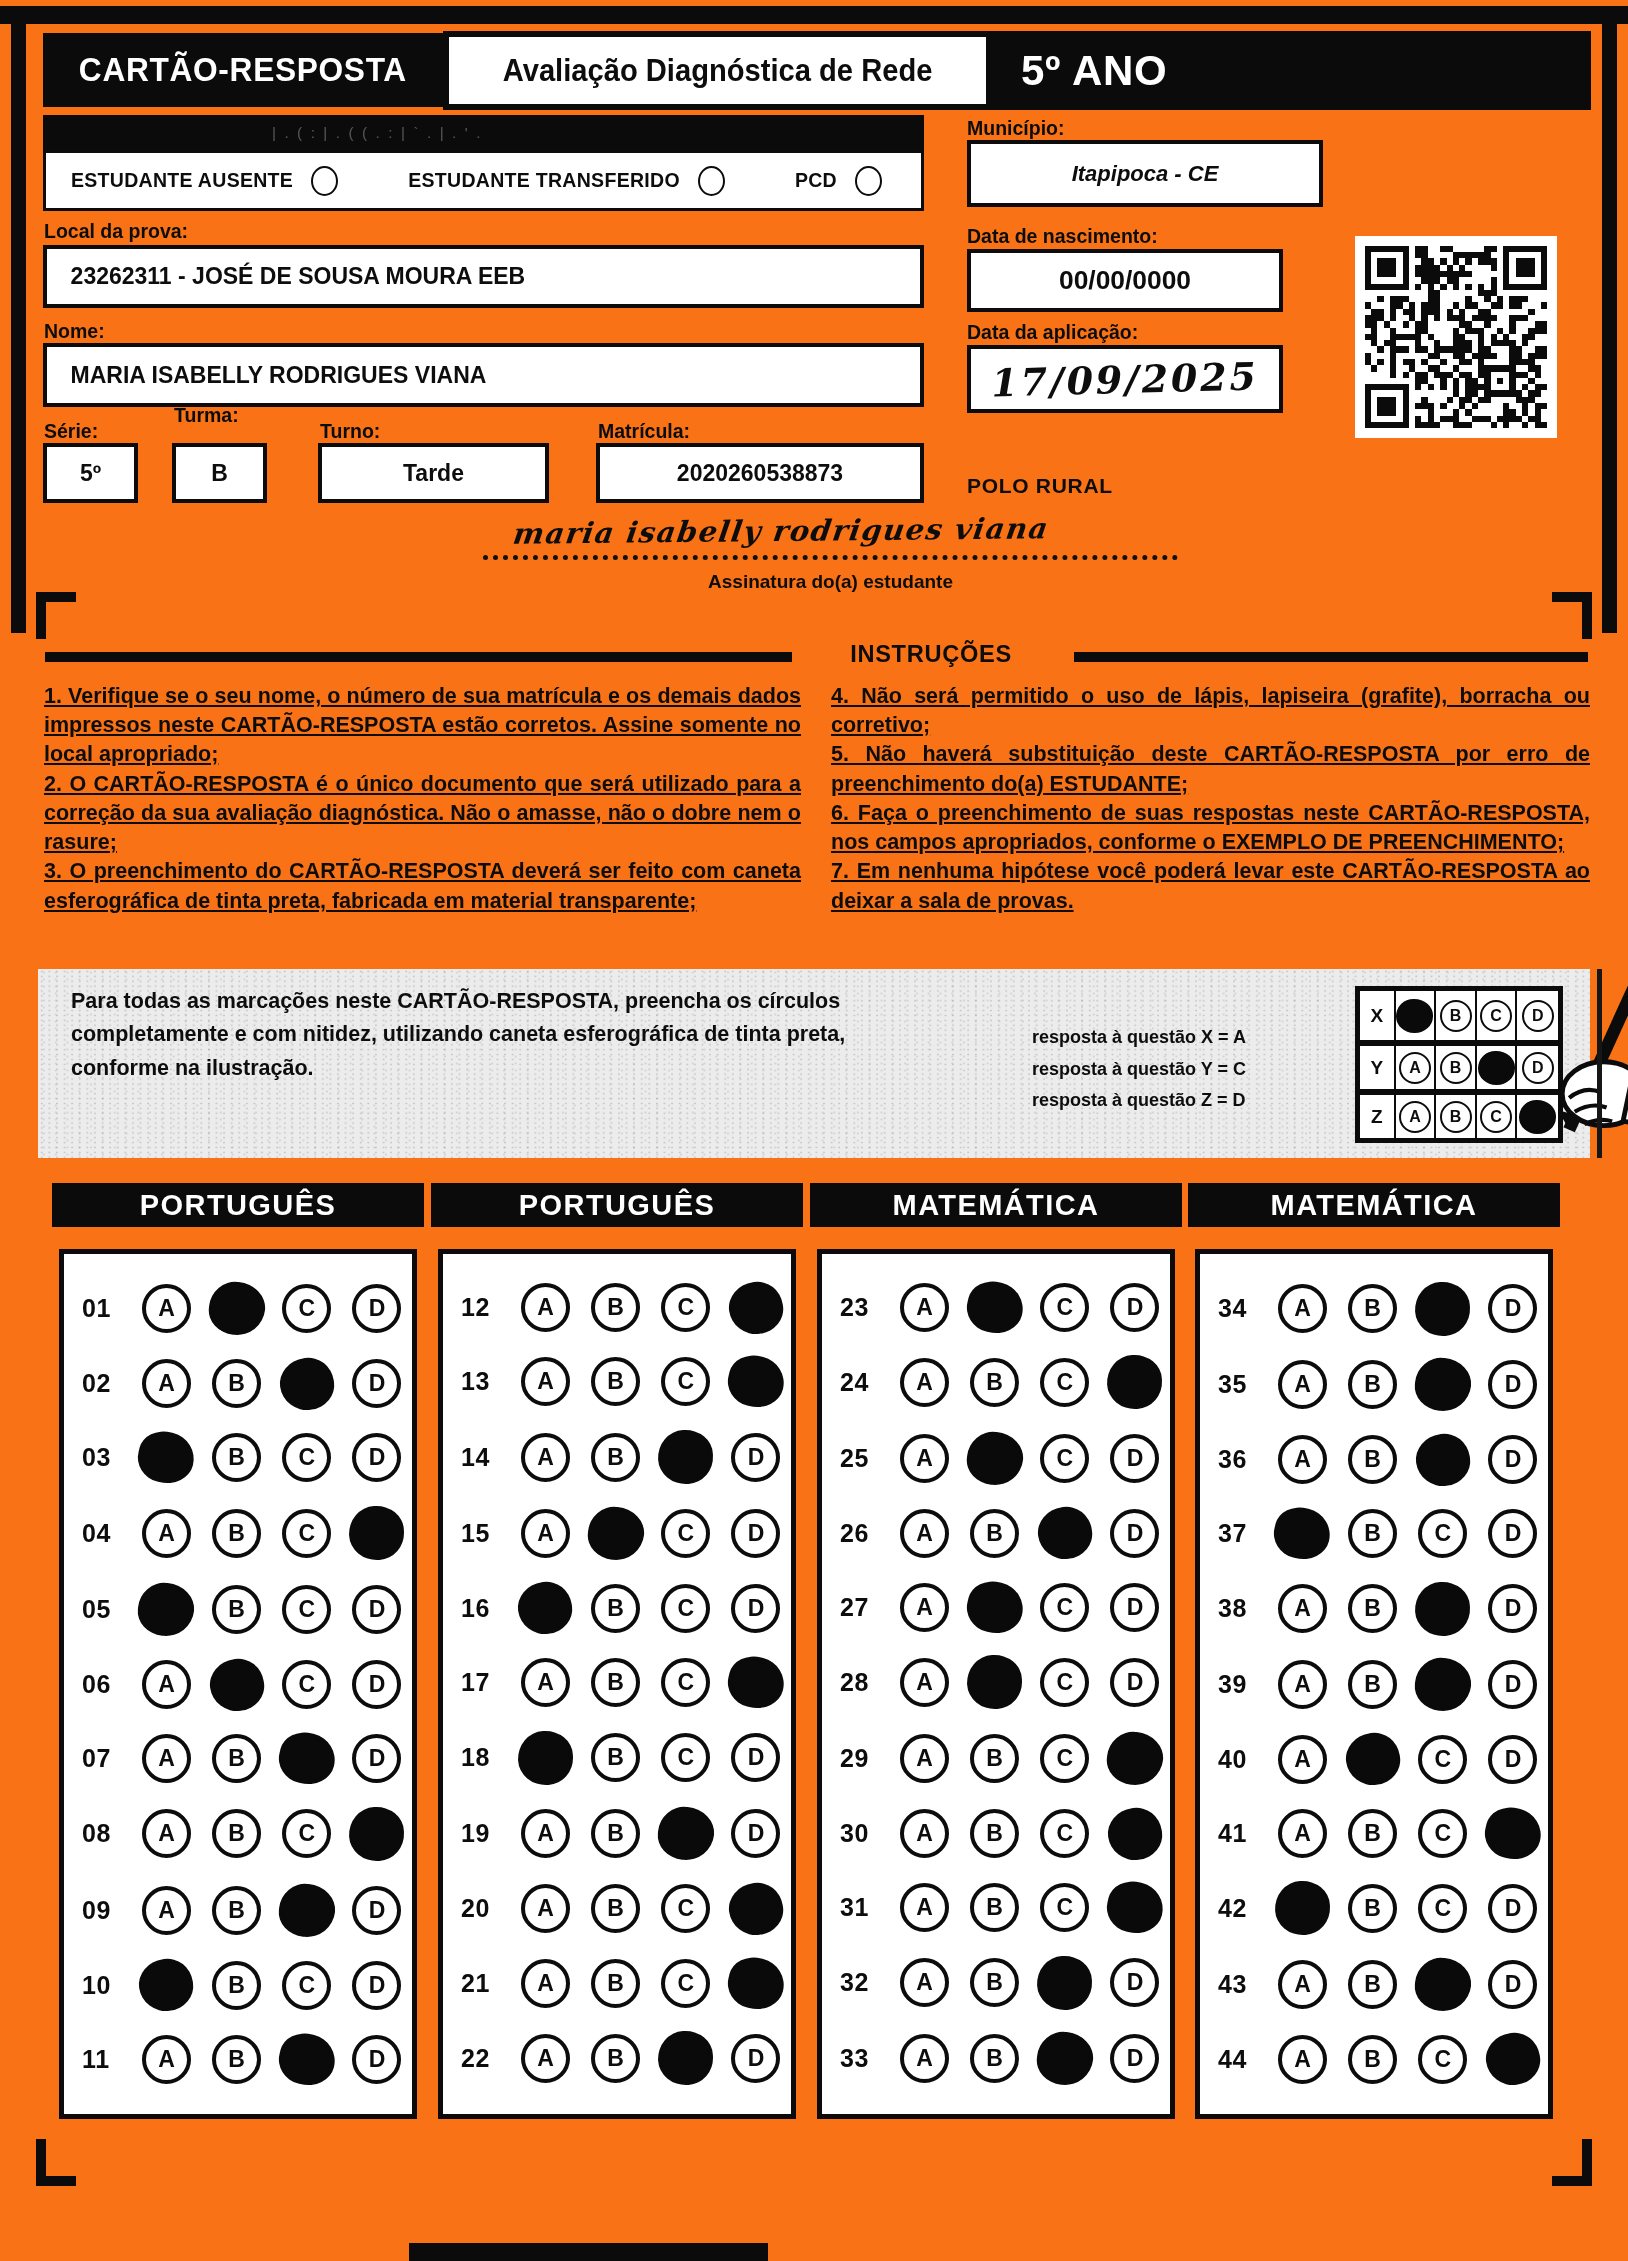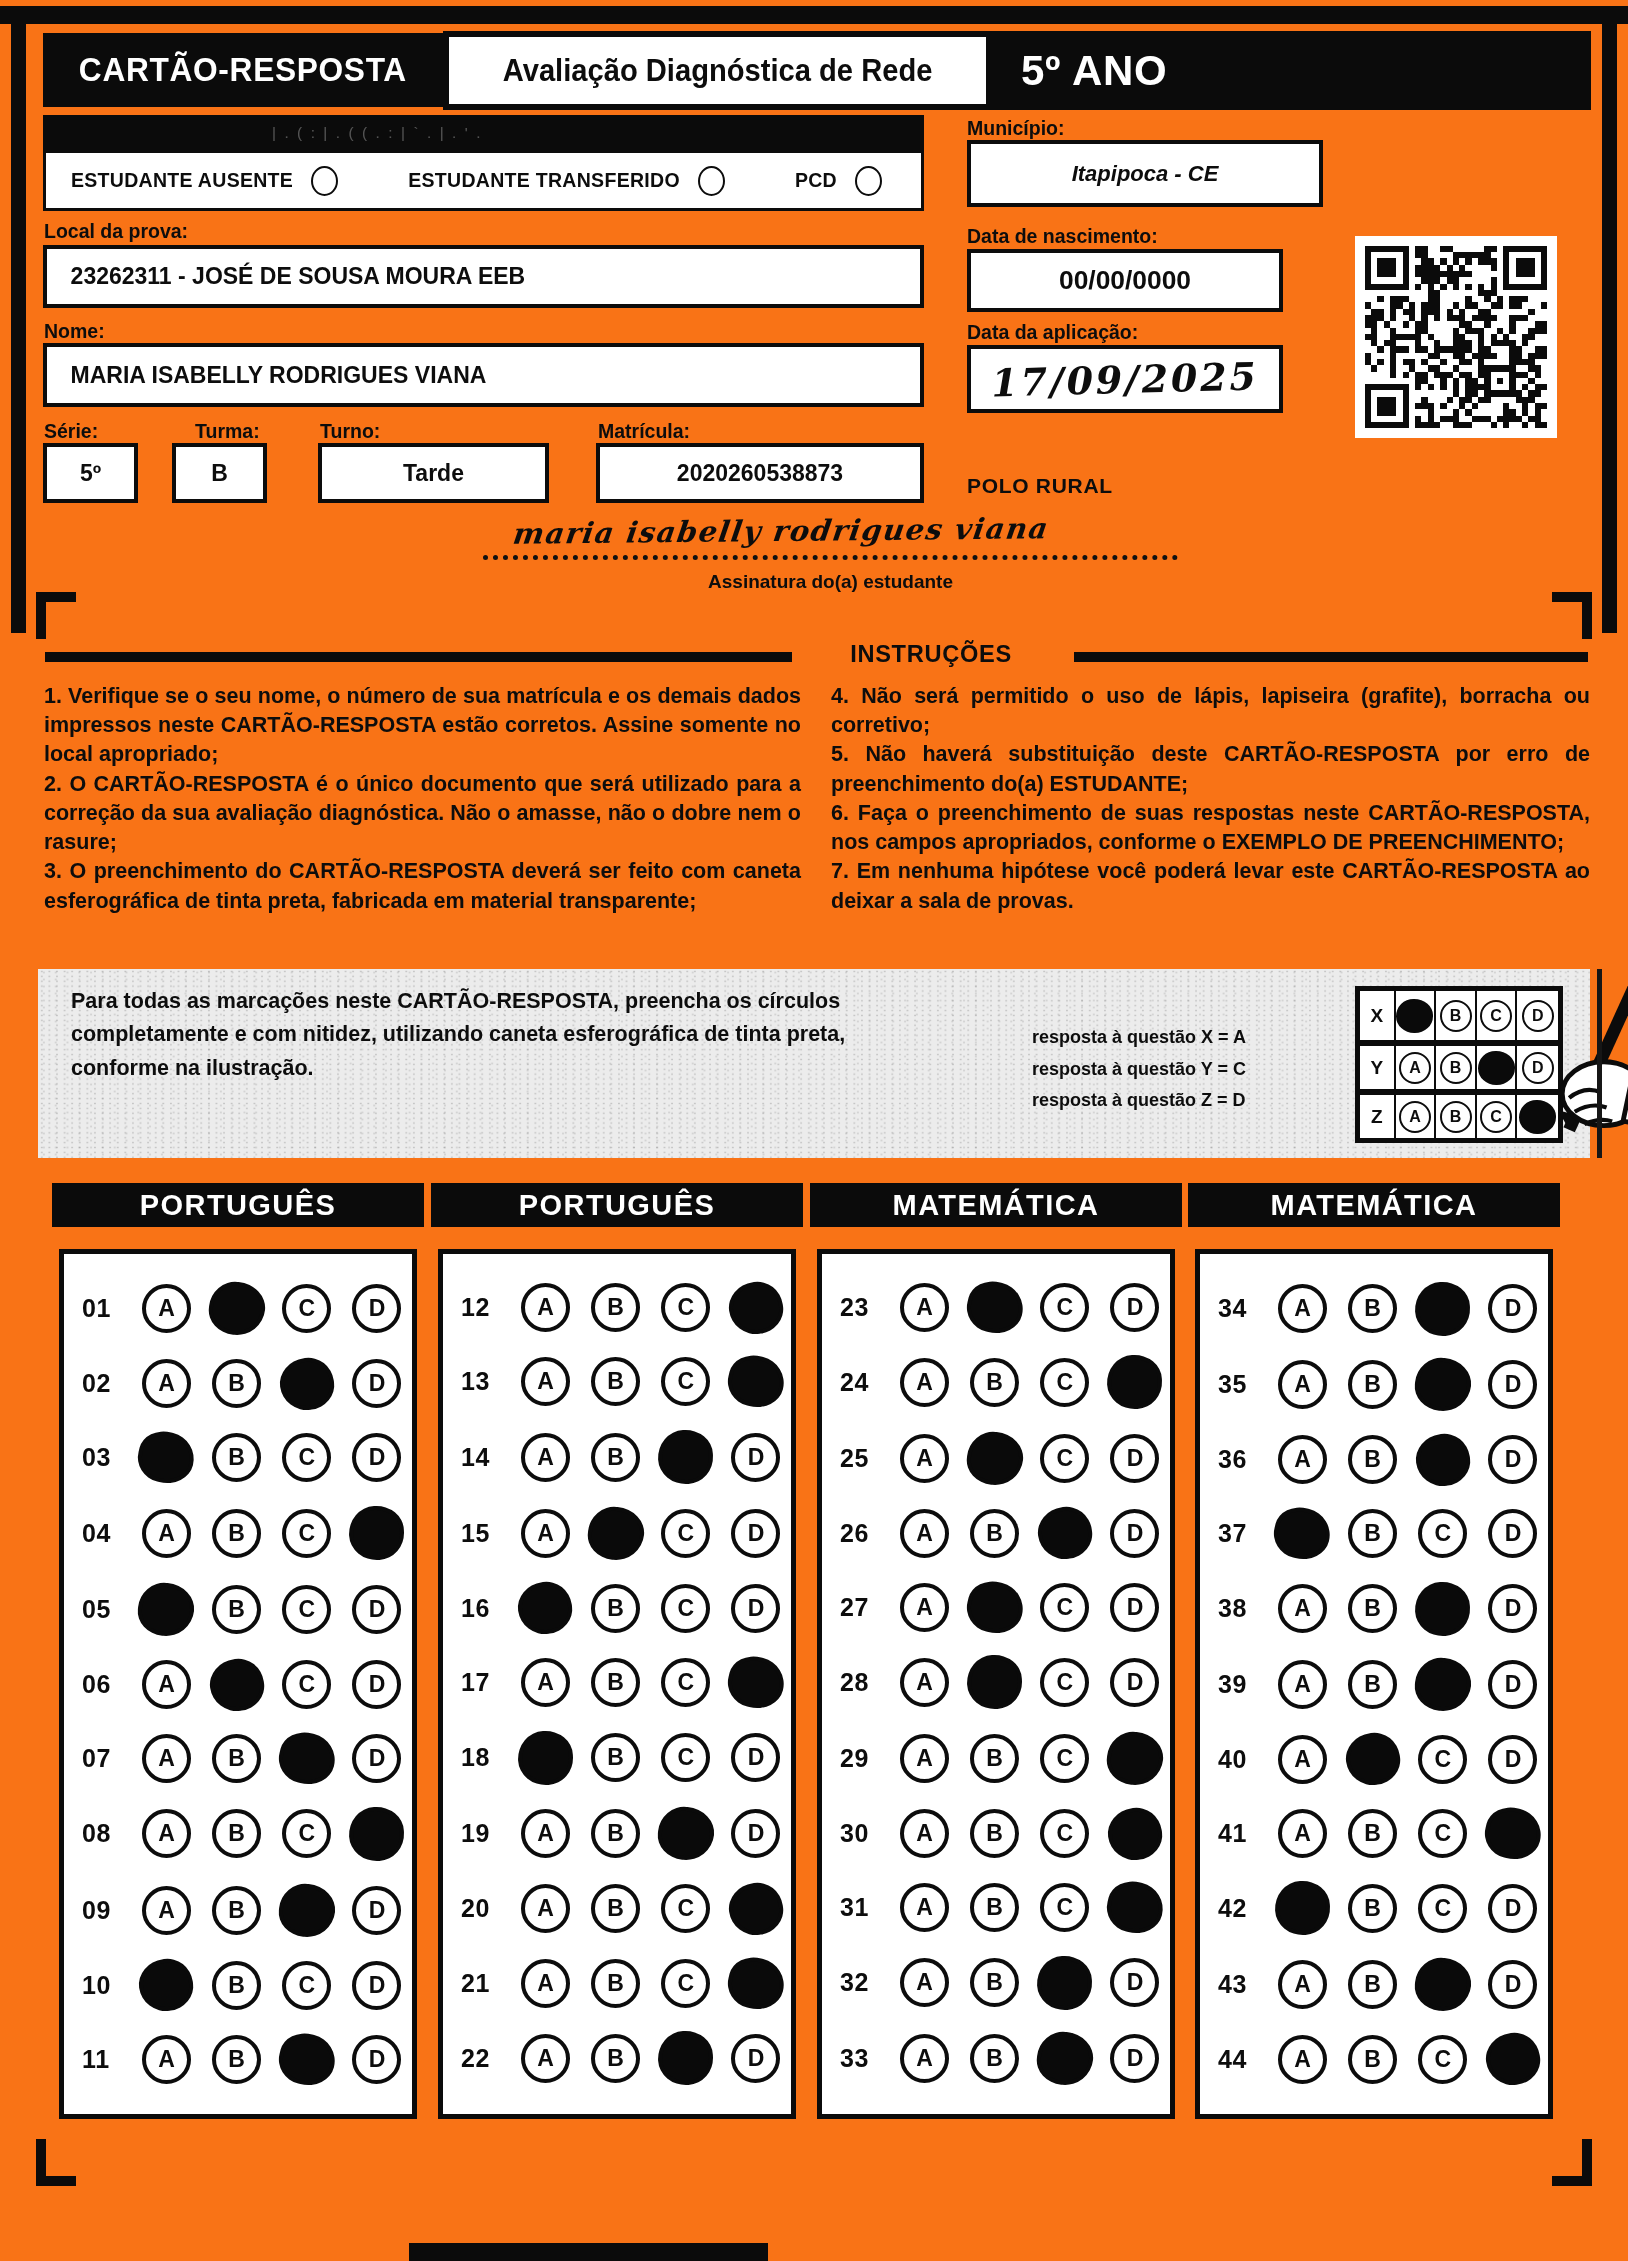--- a/index.html
+++ b/index.html
@@ -34,21 +34,21 @@
   .circle{width:27px;height:30px;border:2.8px solid #0c0c0c;border-radius:50%;background:#fff;}
   .hand{font-family:"DejaVu Serif",serif;font-style:italic;font-weight:600;}
   .polo{font-weight:bold;font-size:21px;letter-spacing:0.7px;}
   
   .sigline{border-bottom:5.6px dotted #111;}
   .signame{font-size:29px;letter-spacing:1.4px;transform:skewX(-9deg) rotate(-.6deg);white-space:nowrap;}
   .siglabel{font-weight:bold;font-size:19px;text-align:center;}
   
   .instr-bar{height:10.4px;background:#0b0b0b;}
   .instr-title{font-weight:bold;font-size:23.6px;letter-spacing:0.7px;text-align:center;}
-  .instr-col p{margin:0;font-size:21.5px;font-weight:bold;line-height:1.36;text-align:justify;}
+  .instr-col p{margin:0;font-size:21.5px;font-weight:bold;line-height:1.36;text-align:justify;text-decoration:underline;}
   
   .example-box{
     background-color:#ececec;
     background-image:
       radial-gradient(circle, rgba(0,0,0,.16) 0 0.7px, transparent 1.2px),
       radial-gradient(circle, rgba(0,0,0,.10) 0 0.7px, transparent 1.4px);
     background-size:7.6px 4.9px,11.8px 7px;
   }
   .example-text{font-size:21.5px;font-weight:bold;line-height:1.55;}
   .legend p{margin:0;font-size:18px;font-weight:bold;line-height:1.75;white-space:nowrap;}
@@ -127,21 +127,21 @@
 
   <div class="abs lbl" style="left:44px;top:320px;">Nome:</div>
   <div class="abs vbox" style="left:43px;top:343px;width:881px;height:64px;">
     <span class="val pad">MARIA ISABELLY RODRIGUES VIANA</span>
   </div>
 
   <div class="abs lbl" style="left:44px;top:420px;">Série:</div>
   <div class="abs vbox" style="left:43px;top:443px;width:95px;height:60px;">
     <span class="val center">5º</span>
   </div>
-  <div class="abs lbl" style="left:174px;top:420px;margin-left:21px;">Turma:</div>
+  <div class="abs lbl" style="left:174px;top:404px;">Turma:</div>
   <div class="abs vbox" style="left:172px;top:443px;width:95px;height:60px;">
     <span class="val center">B</span>
   </div>
   <div class="abs lbl" style="left:320px;top:420px;">Turno:</div>
   <div class="abs vbox" style="left:318px;top:443px;width:231px;height:60px;">
     <span class="val center">Tarde</span>
   </div>
   <div class="abs lbl" style="left:598px;top:420px;">Matrícula:</div>
   <div class="abs vbox" style="left:596px;top:443px;width:328px;height:60px;">
     <span class="val center">2020260538873</span>

